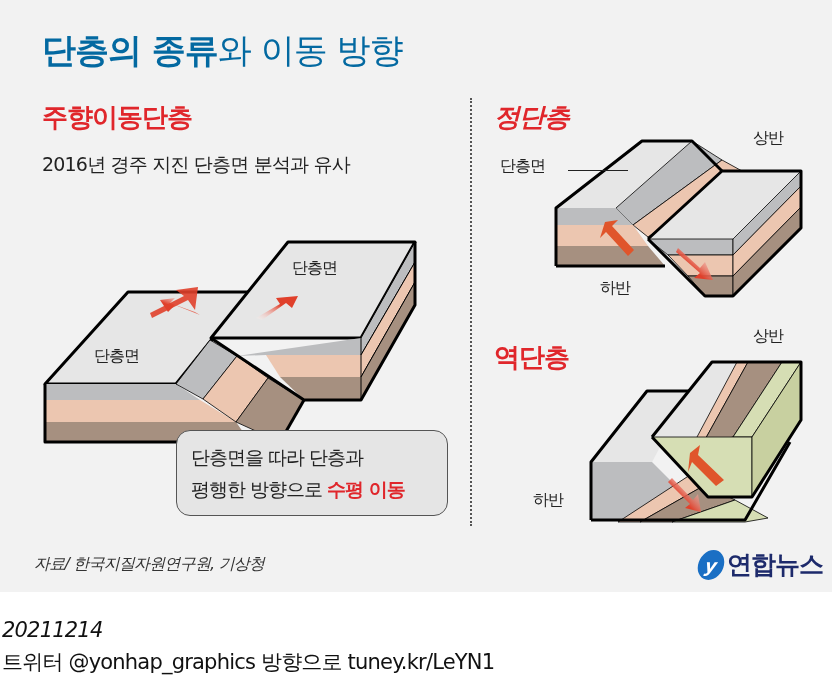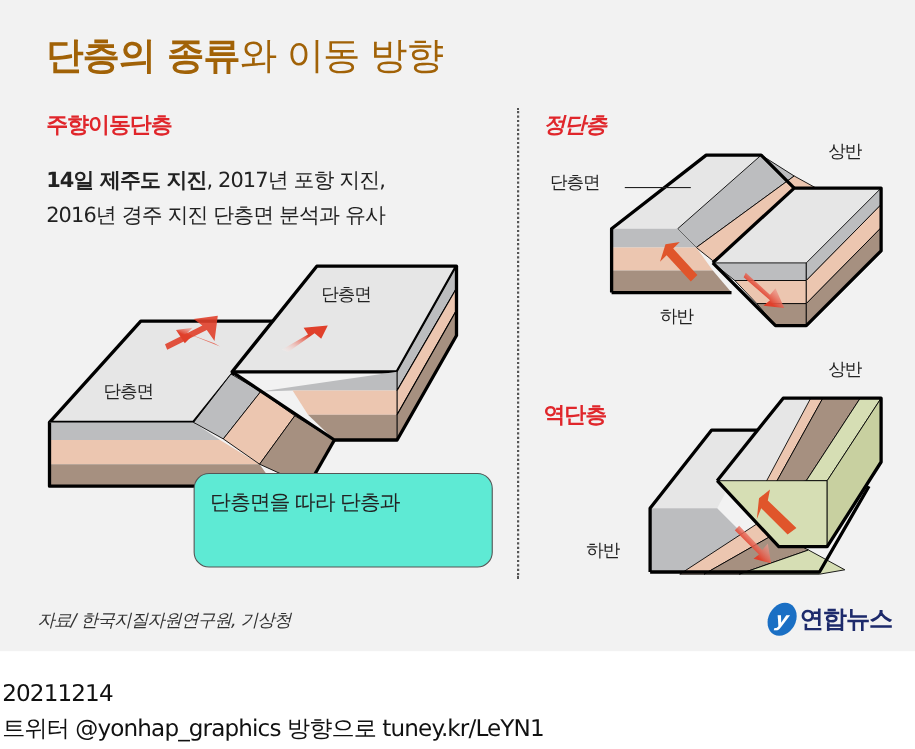--- a/index.html
+++ b/index.html
@@ -1,46 +1,45 @@
 <!DOCTYPE html>
 <html><head>
 <meta charset="utf-8">
 <style>
   * { margin: 0; padding: 0; box-sizing: border-box; }
   body { width: 832px; height: 681px; background: #ffffff; font-family: "DejaVu Sans", "Liberation Sans", sans-serif; position: relative; overflow: hidden; }
   .panel { position: absolute; left: 0; top: 0; width: 832px; height: 592px; background: #f2f2f2; }
-  .title { position: absolute; left: 42px; top: 28px; font-size: 34px; letter-spacing: -1px; color: #a16207; white-space: nowrap; }
+  .title { position: absolute; left: 42px; top: 28px; font-size: 34px; letter-spacing: -1px; color: #0369a1; white-space: nowrap; }
   .title .bold { font-weight: bold; }
   .title .light { font-weight: normal; }
-  .sec-title { position: absolute; font-size: 20px; font-weight: bold; color: #e0262b; letter-spacing: -1px; white-space: nowrap; }
+  .sec-title { position: absolute; font-size: 26px; font-weight: bold; color: #e0262b; letter-spacing: -1px; white-space: nowrap; }
   .desc { position: absolute; left: 42px; top: 148px; font-size: 19px; line-height: 32px; color: #222; letter-spacing: -0.8px; }
   .desc .b { font-weight: bold; }
   .divider { position: absolute; left: 470px; top: 98px; height: 428px; border-left: 2px dotted #555; }
   .lbl { position: absolute; font-size: 16px; color: #222; letter-spacing: -1px; white-space: nowrap; }
   svg { position: absolute; left: 0; top: 0; }
-  .callout { position: absolute; left: 176px; top: 430px; width: 272px; height: 86px; background: #5eead4; border: 1.5px solid #555; border-radius: 14px; padding: 10px 14px; font-size: 19px; line-height: 32px; color: #222; letter-spacing: -1px; }
+  .callout { position: absolute; left: 176px; top: 430px; width: 272px; height: 86px; background: #e5e5e5; border: 1.5px solid #555; border-radius: 14px; padding: 10px 14px; font-size: 19px; line-height: 32px; color: #222; letter-spacing: -1px; }
   .callout .red { color: #e0262b; font-weight: bold; }
   .source { position: absolute; left: 34px; top: 554px; font-size: 16px; font-style: italic; color: #333; letter-spacing: -0.8px; }
   .logo { position: absolute; left: 698px; top: 548px; display: flex; align-items: center; gap: 3px; }
   .logo-mark { width: 26px; height: 30px; border-radius: 50%; background: #1a6fc4; color: #fff; font-weight: bold; font-style: italic; font-size: 18px; display: flex; align-items: center; justify-content: center; transform: skewX(-10deg); }
-  .logo-text { font-size: 22px; font-weight: bold; color: #1d2a6b; letter-spacing: -1px; }
+  .logo-text { font-size: 25px; font-weight: bold; color: #1d2a6b; letter-spacing: -1px; }
   .footer { position: absolute; left: 2px; font-size: 21px; color: #111; letter-spacing: -0.8px; white-space: nowrap; }
 </style>
 </head>
 <body>
 
 <div class="panel"></div>
 
 <div class="title">
   <span class="bold">단층의 종류</span><span class="light">와 이동 방향</span>
 </div>
 
 <div class="sec-title" style="left:42px;top:100px;">주향이동단층</div>
 <div class="desc">
-  <div><span class="b">14일 제주도 지진</span><span>,  2017년 포항 지진,</span></div>
   <div>2016년 경주 지진  단층면 분석과 유사</div>
 </div>
 
 <svg width="832" height="592">
   <defs>
     <linearGradient id="arrG1" x1="1" y1="0" x2="0" y2="1">
         <stop offset="0" stop-color="#fff" stop-opacity="0.2"></stop>
         <stop offset="0.6" stop-color="#e0402b"></stop>
       </linearGradient>
     <linearGradient id="arrG2" x1="0" y1="1" x2="1" y2="0">
@@ -119,34 +118,35 @@
     <polygon points="690,453 700,445 698,455 724,480 716,486 692,462 688,472" fill="#e0552b" stroke="none"></polygon>
     <polygon points="672,478 693,500 698,494 701,512 685,508 690,504 668,482" fill="url(#arrG1)" stroke="none"></polygon>
   </g>
 </svg>
 
 <div class="lbl" style="left:292px;top:258px;">단층면</div>
 <div class="lbl" style="left:94px;top:346px;">단층면</div>
 
 <div class="callout">
   <div>단층면을 따라 단층과</div>
+  <div><span>평행한 방향으로 </span><span class="red">수평 이동</span></div>
 </div>
 
 <div class="divider"></div>
 
 <div class="sec-title" style="left:494px;top:100px;font-style:italic;">정단층</div>
 <div class="lbl" style="left:500px;top:156px;">단층면</div>
 <div style="position:absolute;left:568px;top:170px;width:60px;border-top:1.5px solid #222;"></div>
 <div class="lbl" style="left:753px;top:128px;">상반</div>
 <div class="lbl" style="left:600px;top:278px;">하반</div>
 
-<div class="sec-title" style="left:494px;top:340px;margin-top:24px;">역단층</div>
+<div class="sec-title" style="left:494px;top:340px;">역단층</div>
 <div class="lbl" style="left:753px;top:326px;">상반</div>
 <div class="lbl" style="left:533px;top:490px;">하반</div>
 
 <div class="source">자료/ 한국지질자원연구원, 기상청</div>
 <div class="logo">
   <div class="logo-mark">y</div>
   <div class="logo-text">연합뉴스</div>
 </div>
 
-<div class="footer" style="top:618px;">20211214</div>
+<div class="footer" style="top:618px;font-style:italic;">20211214</div>
 <div class="footer" style="top:648px;">트위터 @yonhap_graphics  방향으로 tuney.kr/LeYN1</div>
 
 </body></html>

